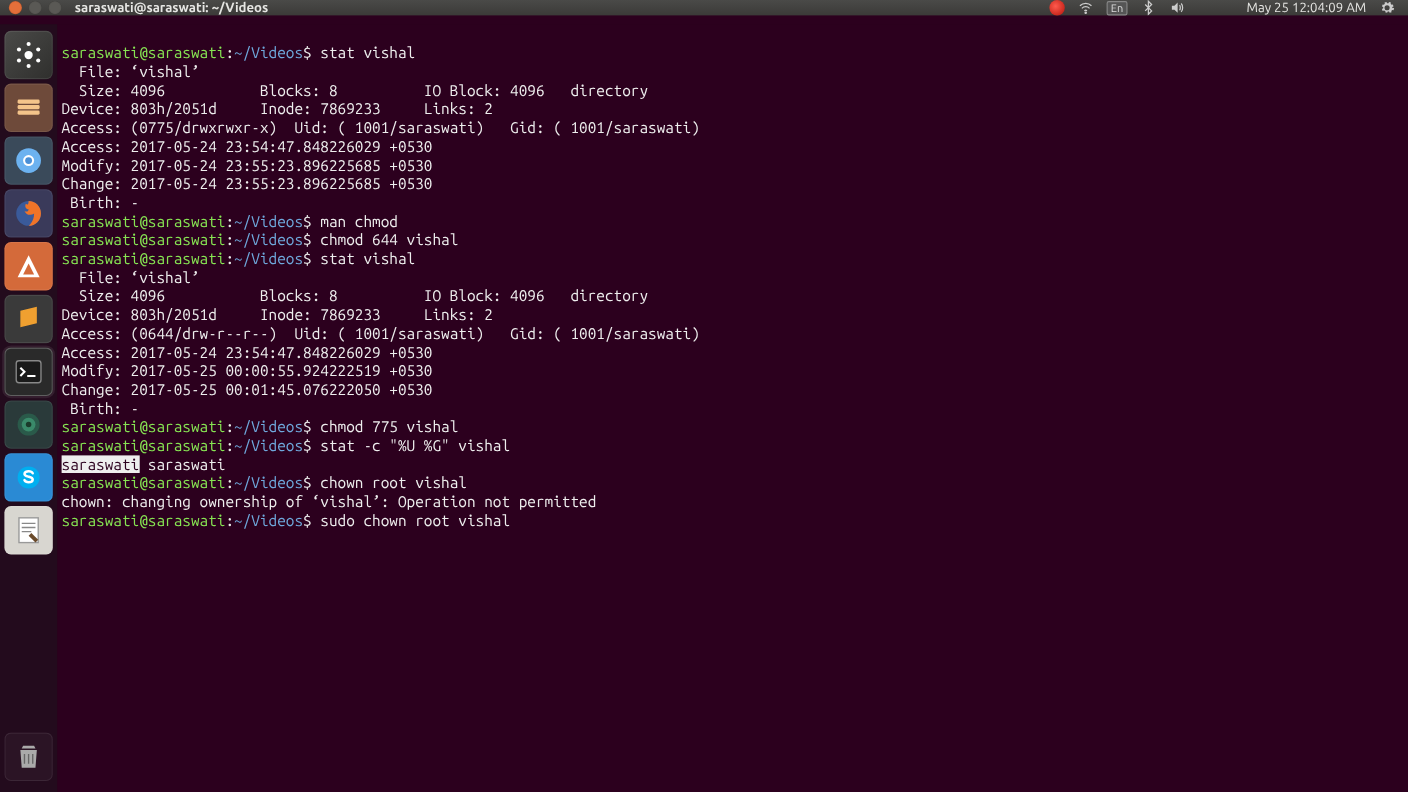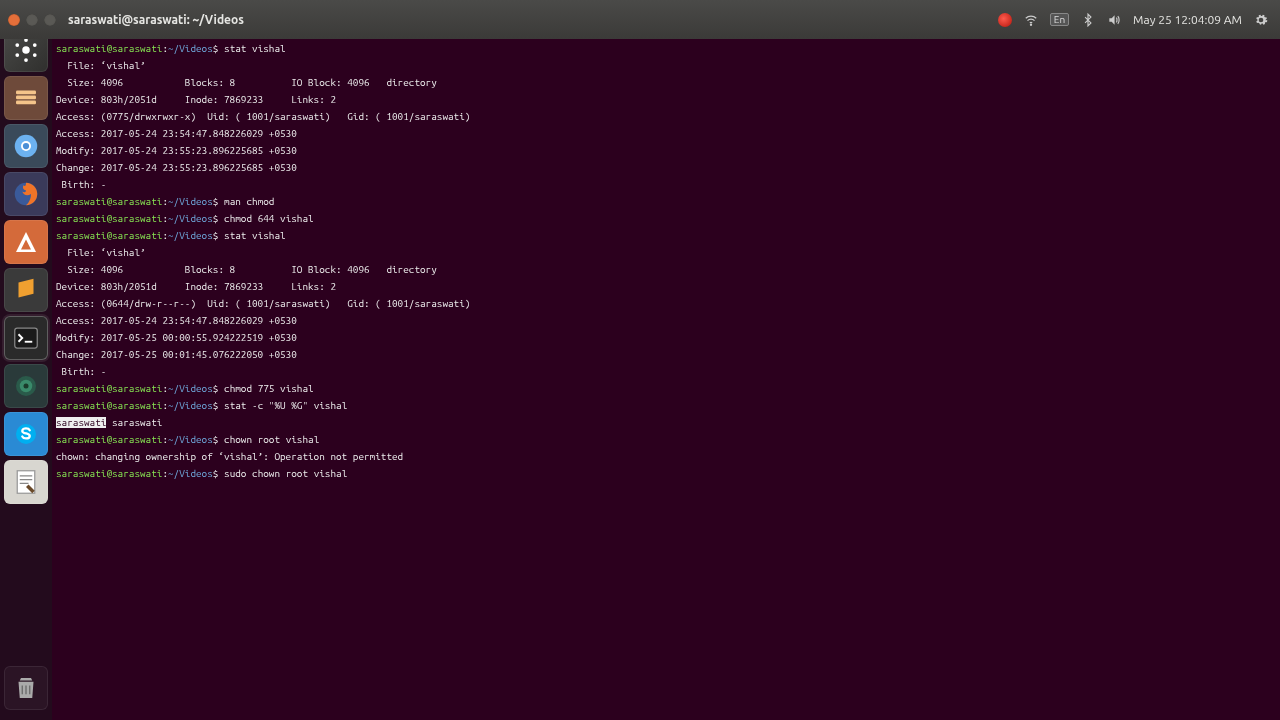--- a/index.html
+++ b/index.html
@@ -1,33 +1,33 @@
 <!DOCTYPE html>
 <html><head>
 <meta charset="utf-8">
 <style>
   * { margin: 0; padding: 0; box-sizing: border-box; }
   html, body { width: 1280px; height: 720px; overflow: hidden; font-family: "Ubuntu", "DejaVu Sans", sans-serif; background: #2c001e; }
   
   .menubar {
-    position: absolute; top: 0; left: 0; right: 0; height: 39px;
+    position: absolute; top: 0; left: 0; right: 0; height: 14px;
     background: linear-gradient(to bottom, #4a4a48, #3b3a38);
     display: flex; align-items: center; color: #dcdcdc; font-size: 12px;
     z-index: 10;
   }
   .window-controls { display: flex; gap: 6px; padding-left: 8px; align-items: center; }
   .wc-btn { width: 12px; height: 12px; border-radius: 50%; background: #5a5955; box-shadow: inset 0 0 1px rgba(0,0,0,.5); }
   .wc-close { background: #e46f3a; }
   .menubar-title { margin-left: 12px; font-weight: bold; color: #e6e6e3; }
   .menubar-spacer { flex: 1; }
   .menubar-right { display: flex; align-items: center; gap: 12px; padding-right: 12px; }
   .ind-icon { width: 14px; height: 14px; display: flex; align-items: center; justify-content: center; color: #dcdcdc; }
   .rec-icon { width: 14px; height: 14px; border-radius: 50%; background: radial-gradient(circle at 40% 40%, #ff5a4d, #b3140b); }
   .lang-badge { font-size: 10px; background: #555; border: 1px solid #888; padding: 0 3px; border-radius: 2px; }
-  .clock { font-size: 12px; color: #e6e6e3; }
+  .clock { font-size: 12px; color: #e6e6e3; margin-left: 44px; }
   
   .launcher {
     position: absolute; top: 22px; left: 0; bottom: 0; width: 52px;
     background: rgba(30, 20, 30, 0.55);
     display: flex; flex-direction: column; align-items: center; padding-top: 6px; gap: 4px;
     z-index: 5;
   }
   .launch-item {
     width: 44px; height: 44px; border-radius: 6px;
     display: flex; align-items: center; justify-content: center;
@@ -37,21 +37,21 @@
   }
   .launch-item svg { width: 30px; height: 30px; }
   .launch-spacer { flex: 1; }
   .trash { margin-bottom: 10px; }
   
   .terminal {
     position: absolute; top: 22px; left: 52px; right: 0; bottom: 0;
     background: #2c001e;
     color: #eee;
     font-family: "Ubuntu Mono", "DejaVu Sans Mono", monospace;
-    font-size: 10px;
+    font-size: 14px;
     line-height: 17px;
     white-space: pre;
     padding: 18px 4px;
     overflow: hidden;
   }
   .prompt-user { color: #87e453; }
   .prompt-path { color: #6fa8dc; }
   .prompt-dollar { color: #eee; }
   .cmd { color: #eee; }
   .out { color: #eee; }

